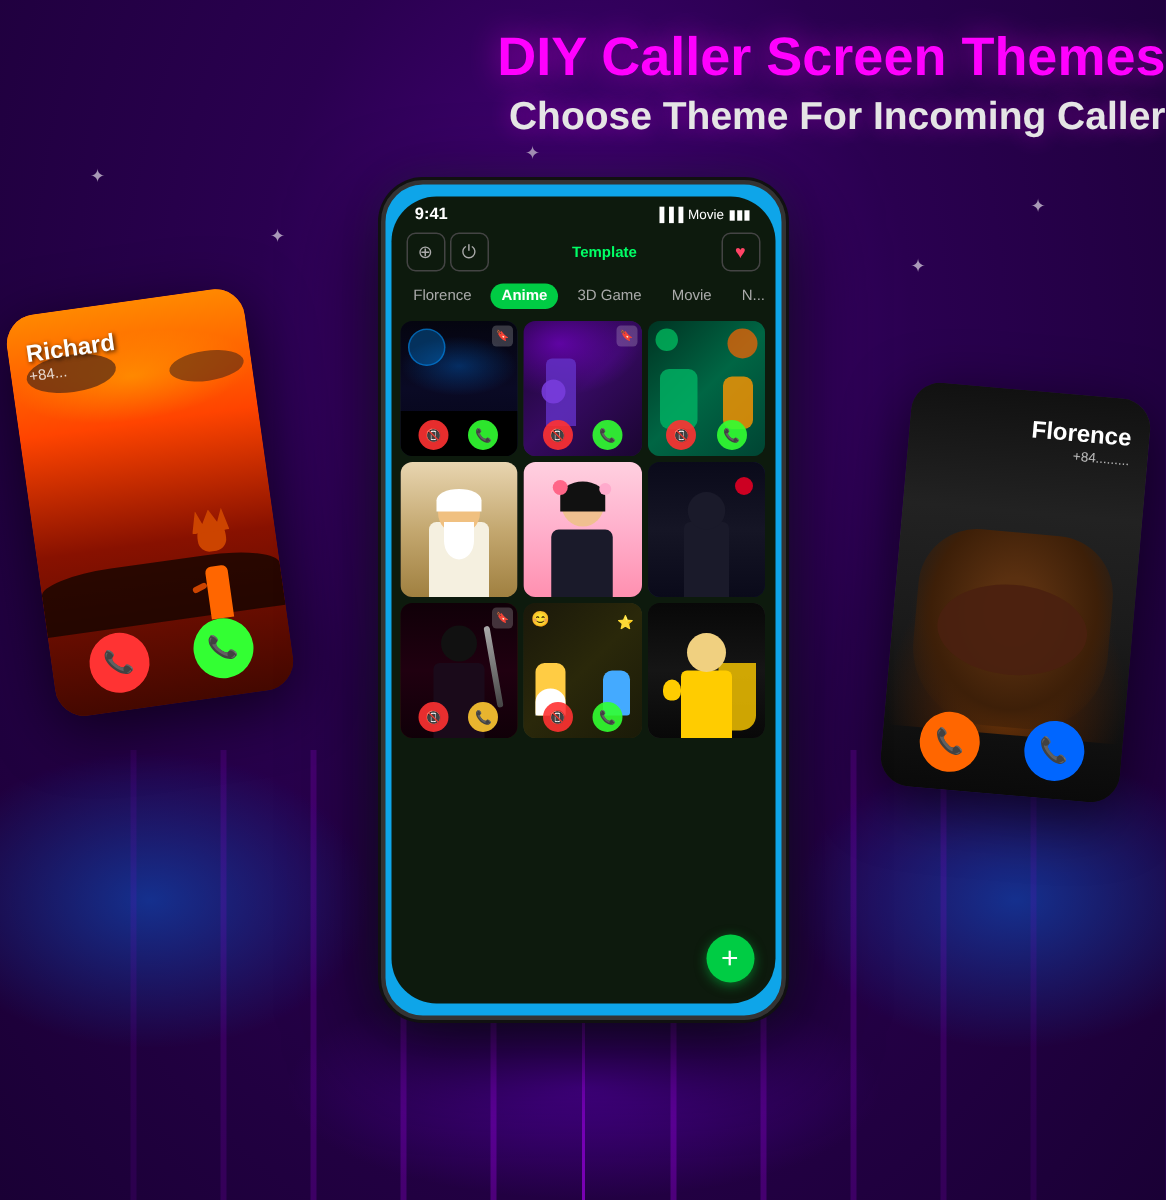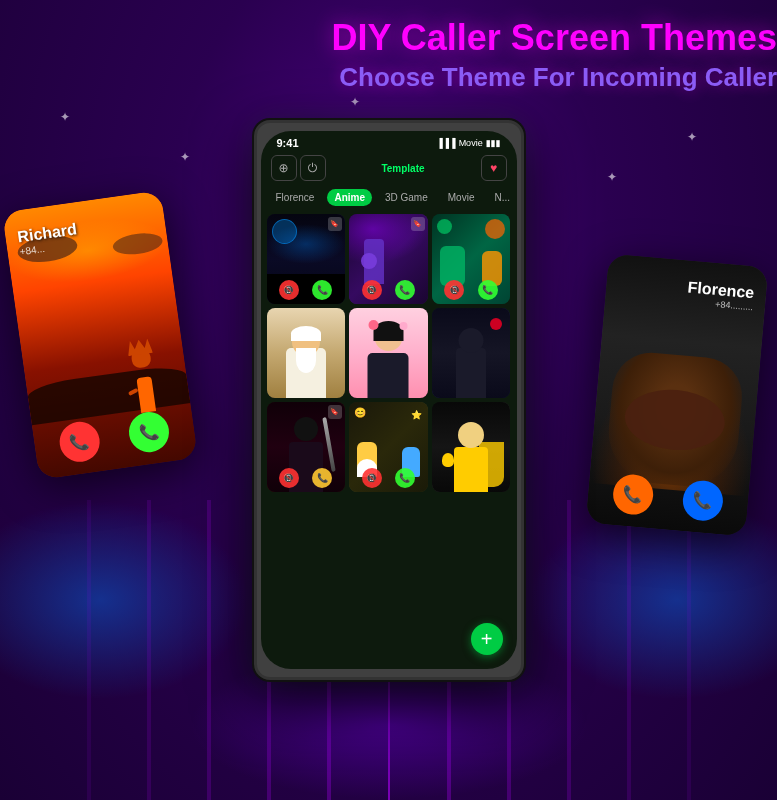--- a/index.html
+++ b/index.html
@@ -97,21 +97,21 @@
     .header-title {
       font-size: 36px;
       font-weight: 900;
       color: #ff00ff;
       text-shadow: 0 0 20px rgba(255,0,255,0.5);
       line-height: 1.1;
     }
     .header-subtitle {
       font-size: 26px;
       font-weight: 800;
-      color: #8b5cf6;
+      color: #e5e5e5;
       margin-top: 4px;
       text-shadow: 0 0 15px rgba(255,0,255,0.4);
     }
 
     
     .left-card {
       position: absolute;
       left: 20px;
       top: 200px;
       width: 160px;
@@ -212,22 +212,22 @@
     }
 
     
     .phone-frame {
       position: absolute;
       top: 120px;
       left: 50%;
       transform: translateX(-50%);
       width: 270px;
       height: 560px;
-      background: #404040;
-      border-radius: 16px;
+      background: #0ea5e9;
+      border-radius: 28px;
       border: 3px solid #333;
       z-index: 8;
       box-shadow: 0 0 0 2px #111, 0 20px 60px rgba(0,0,0,0.8), 0 0 30px rgba(0,200,0,0.1);
       overflow: hidden;
     }
 
     .phone-screen {
       position: absolute;
       top: 8px;
       left: 4px;

